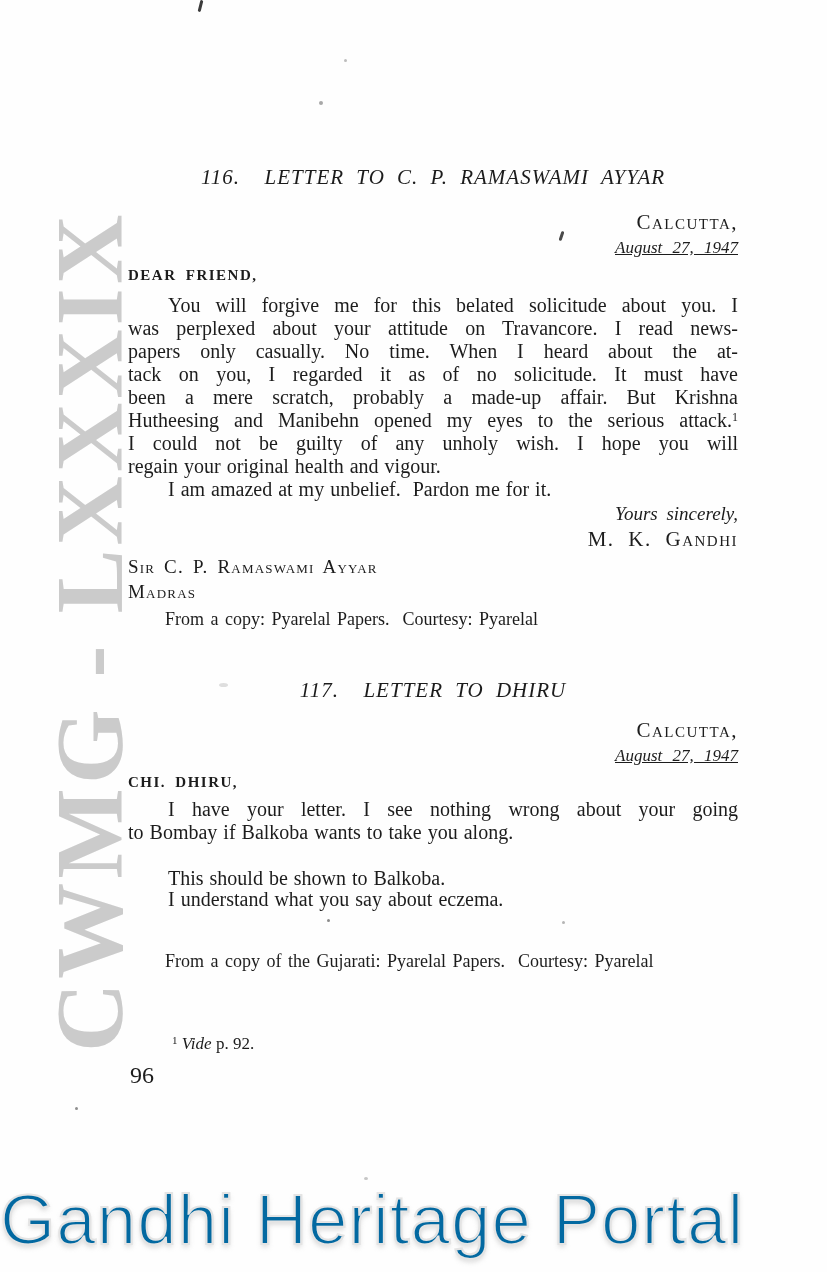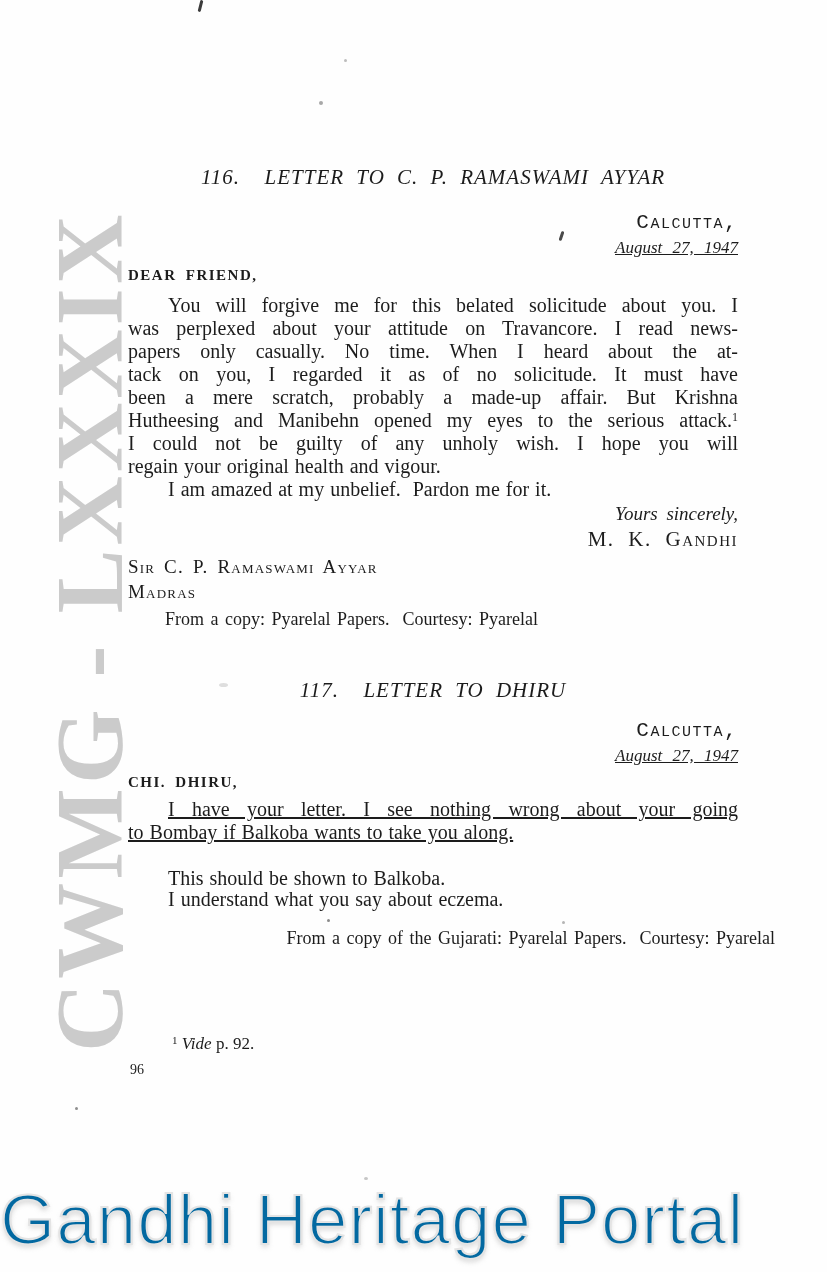--- a/index.html
+++ b/index.html
@@ -22,51 +22,51 @@
     color:#0369a1;-webkit-text-stroke:2.2px #e4e4e4;
     text-shadow:0 3px 5px rgba(170,170,170,.45), 0 0 1px rgba(205,205,205,.35);}
 
   
   .text-col{position:absolute;left:128px;top:0;width:610px;}
   .blk{position:absolute;left:0;width:610px;}
 
   .heading{font-style:italic;font-size:21px;line-height:26px;text-align:center;
            letter-spacing:1px;word-spacing:6px;white-space:pre-wrap;}
   .dateblock{text-align:right;padding-right:11px;line-height:25px;}
-  .place{font-variant:small-caps;font-size:21px;letter-spacing:1.5px;font-family:Liberation Mono, monospace;}
+  .place{font-variant:small-caps;font-size:21px;letter-spacing:1.5px;}
   .date{font-style:italic;font-size:17px;word-spacing:6px;white-space:pre-wrap;text-decoration:underline;}
   .salut{font-size:15px;letter-spacing:1.5px;word-spacing:4px;font-weight:600;}
 
   .para{font-size:20px;line-height:23px;word-spacing:1px;}
   .line{white-space:pre-wrap;}
   .line.j{white-space:normal;text-align:justify;text-align-last:justify;text-justify:inter-word;}
   .line.ind{text-indent:40px;}
   sup{font-size:12px;line-height:0;vertical-align:6px;}
 
   .vale{font-style:italic;font-size:19px;text-align:right;padding-right:27px;
         word-spacing:4px;white-space:pre-wrap;}
   .sig{font-variant:small-caps;font-size:21px;text-align:right;padding-right:17px;
        letter-spacing:1.5px;word-spacing:7px;white-space:pre-wrap;}
   .addr{font-variant:small-caps;font-size:19px;line-height:25px;letter-spacing:1.2px;
         word-spacing:3px;white-space:pre-wrap;}
   .source{font-size:18px;padding-left:37px;word-spacing:2px;white-space:pre-wrap;}
 
   .footnote{font-size:17px;padding-left:44px;white-space:pre-wrap;}
   .footnote sup{font-size:11px;vertical-align:5px;}
   .footnote i{font-style:italic;}
-  .pagenum{font-size:14px;padding-left:2px;}
+  .pagenum{font-size:24px;padding-left:2px;}
 
   
   .t1{top:164px;} .db1{top:210px;} .sal1{top:267px;}
   .p1a{top:294px;} .p1b{top:478px;}
   .vale1{top:503px;} .sig1{top:527px;}
   .addr1{top:554px;} .src1{top:609px;}
   .t2{top:677px;} .db2{top:718px;} .sal2{top:774px;}
-  .p2a{top:798px;text-decoration:underline;} .p2b{top:888px;} .p2c{top:867px;}
-  .src2{top:928px;text-align:right;}
+  .p2a{top:798px;} .p2b{top:888px;} .p2c{top:867px;}
+  .src2{top:951px;}
   .fn{top:1034px;} .pg{top:1062px;}
 
   
   .speck{position:absolute;border-radius:2px;}
   .sp1{left:199px;top:0;width:3px;height:12px;background:#3c3c3c;transform:rotate(14deg);}
   .sp2{left:344px;top:59px;width:3px;height:3px;background:#bdbdbd;border-radius:50%;}
   .sp3{left:319px;top:101px;width:4px;height:4px;background:#a8a8a8;border-radius:50%;}
   .sp4{left:560px;top:231px;width:3px;height:10px;background:#4a4a4a;transform:rotate(18deg);}
   .sp5{left:219px;top:683px;width:9px;height:4px;background:#dedede;border-radius:50%;}
   .sp6{left:327px;top:919px;width:3px;height:3px;background:#8b8b8b;border-radius:50%;}

